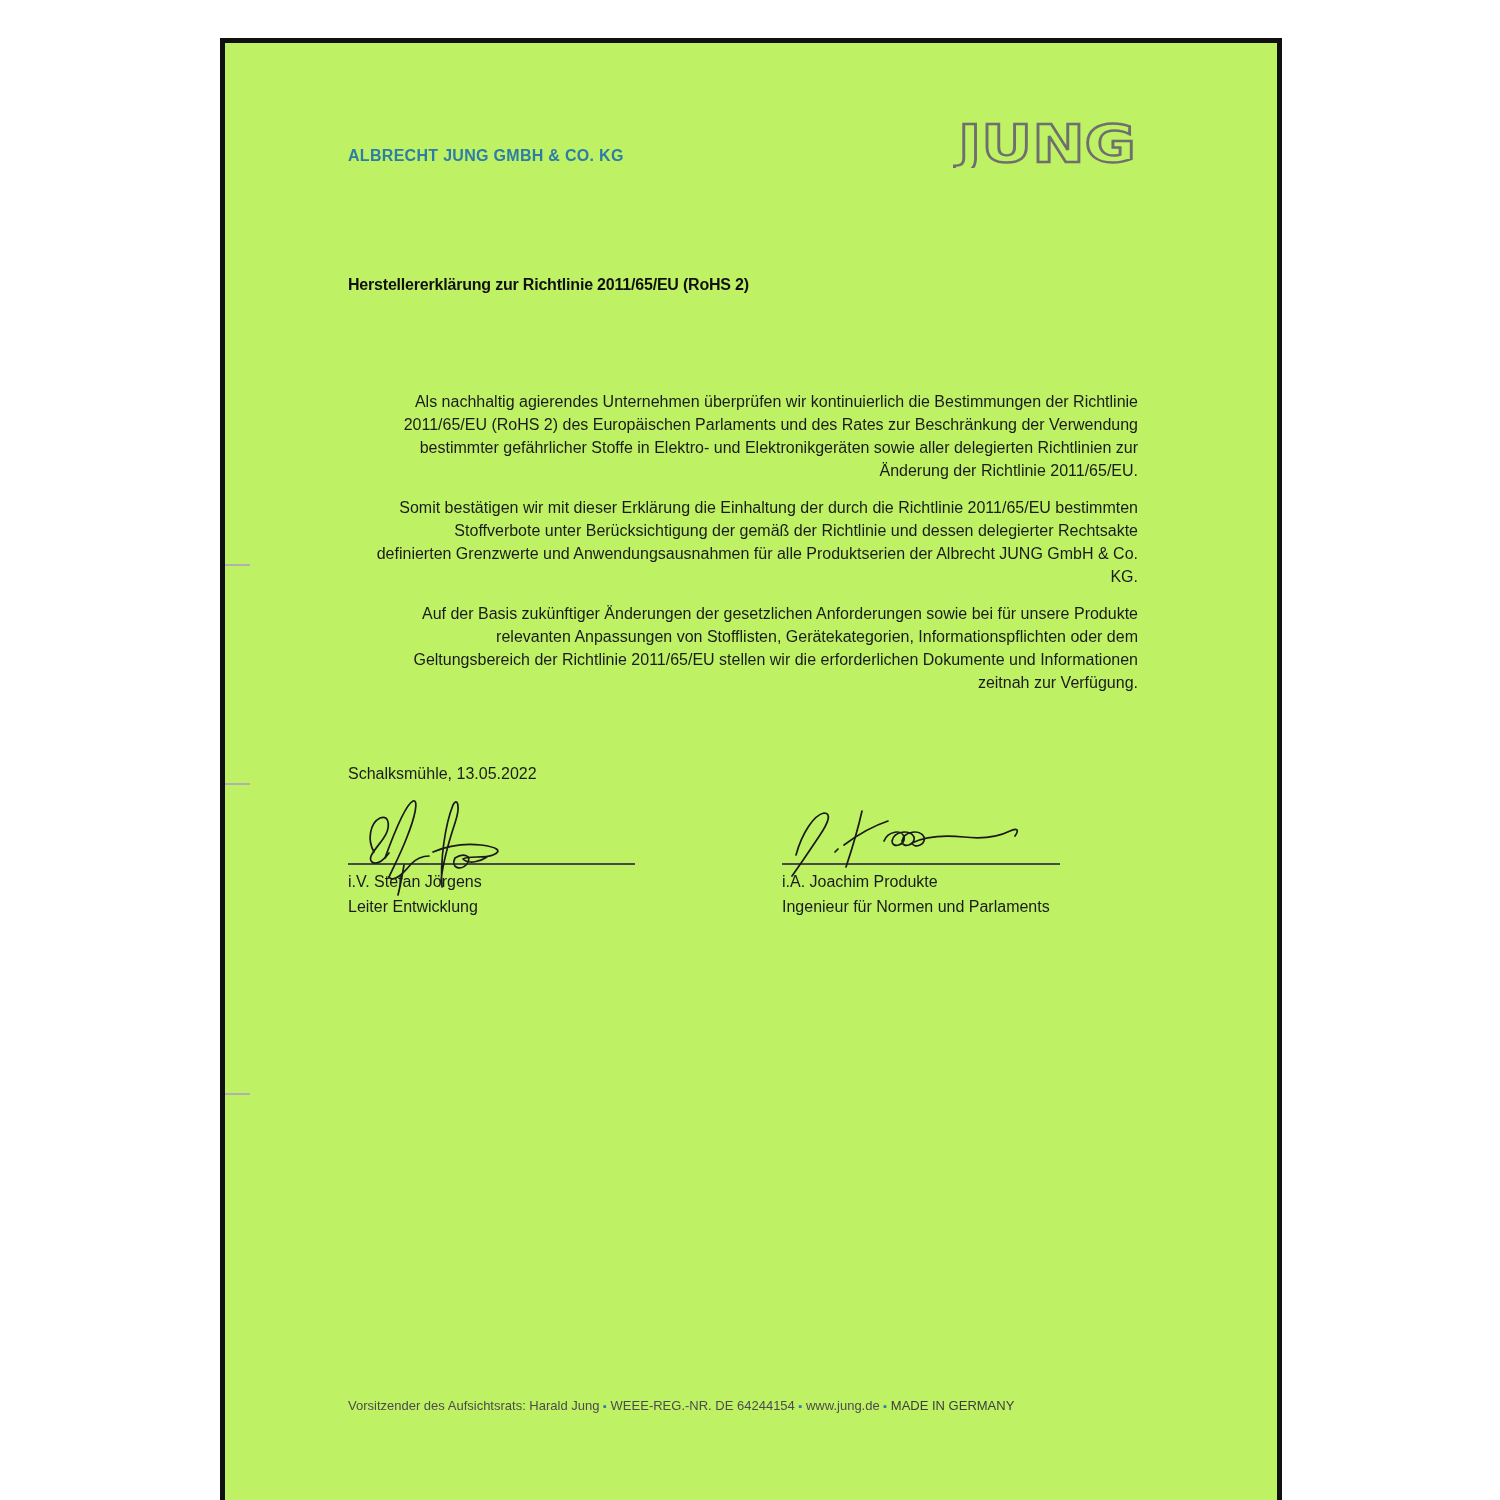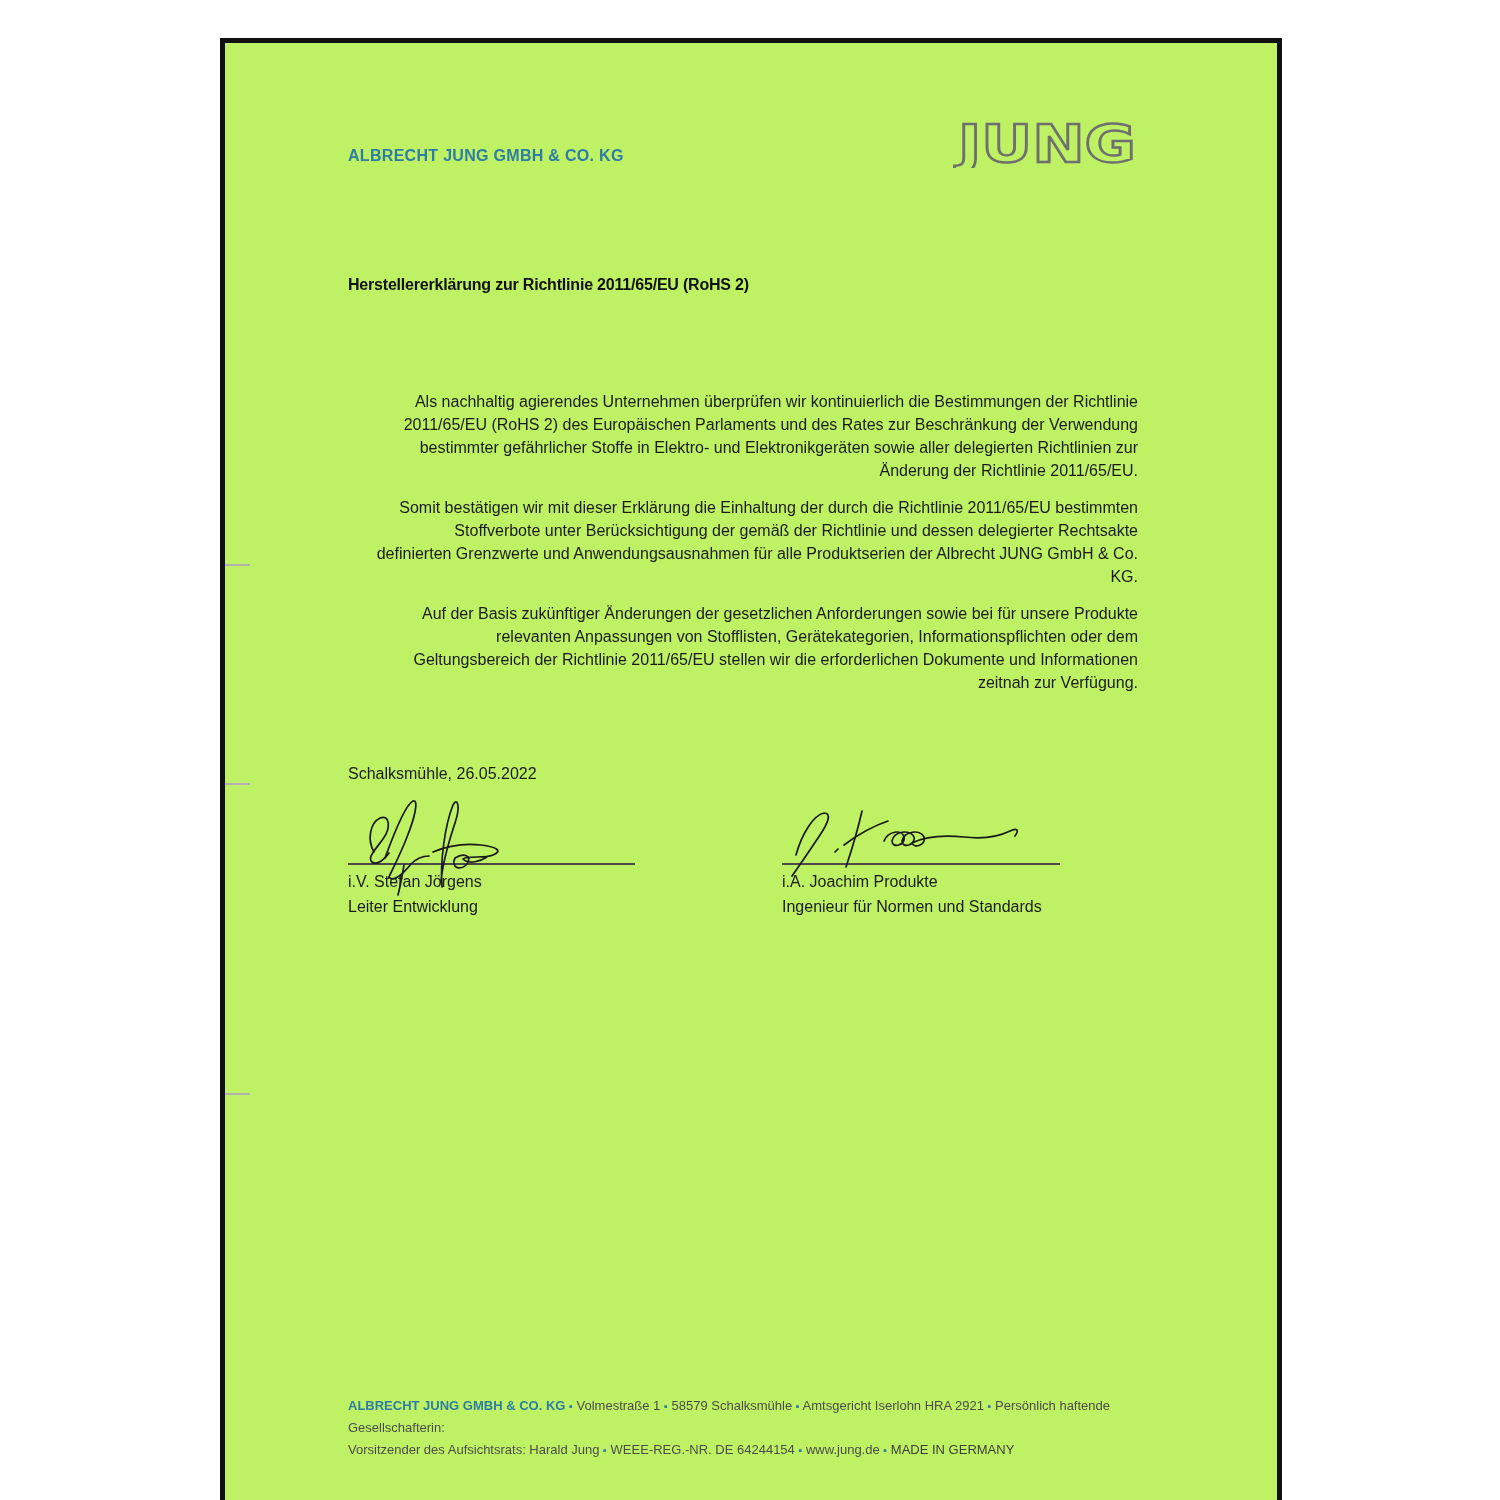--- a/index.html
+++ b/index.html
@@ -131,21 +131,21 @@
       <p>Somit bestätigen wir mit dieser Erklärung die Einhaltung der durch die Richtlinie 2011/65/EU bestimmten
 Stoffverbote unter Berücksichtigung der gemäß der Richtlinie und dessen delegierter Rechtsakte
 definierten Grenzwerte und Anwendungsausnahmen für alle Produktserien der Albrecht JUNG GmbH &amp; Co.
 KG.</p>
       <p>Auf der Basis zukünftiger Änderungen der gesetzlichen Anforderungen sowie bei für unsere Produkte
 relevanten Anpassungen von Stofflisten, Gerätekategorien, Informationspflichten oder dem
 Geltungsbereich der Richtlinie 2011/65/EU stellen wir die erforderlichen Dokumente und Informationen
 zeitnah zur Verfügung.</p>
     </div>
 
-    <div class="date-line">Schalksmühle, 26.05.2022</div>
+    <div class="date-line">Schalksmühle, 13.05.2022</div>
 
     <div class="sig-col left">
       <svg class="sig-svg one" viewBox="0 0 165 102" aria-hidden="true">
         <path d="M12,57 C5,45 8,28 18,23 C28,19 29,33 21,44 C13,55 5,63 10,67 C15,71 23,64 27,58"></path>
         <path d="M23,63 C31,41 43,10 51,6 C57,4 53,22 45,42 C39,58 31,73 27,82"></path>
         <path d="M27,82 C31,88 41,79 49,69 C55,63 61,61 67,61"></path>
         <path d="M42,70 C40,82 38,92 36,100"></path>
         <path d="M80,92 C78,66 83,30 91,10 C95,2 99,10 93,28 C87,46 81,66 79,86"></path>
         <path d="M71,57 C85,51 101,48 119,50 C135,52 141,56 131,60 C121,64 107,60 101,64 C107,70 119,66 125,62"></path>
         <path d="M93,63 C101,58 111,60 105,69 C99,76 88,73 93,63"></path>
@@ -156,26 +156,23 @@
 
     <div class="sig-col right">
       <svg class="sig-svg two" viewBox="0 0 262 76" aria-hidden="true">
         <path d="M14,50 C20,28 32,10 42,8 C50,8 46,18 38,30 C30,42 20,57 10,71"></path>
         <path d="M53,47 C54,46 55,45 56,44"></path>
         <path d="M80,6 C76,24 70,44 64,62"></path>
         <path d="M62,40 C78,28 94,20 106,16"></path>
         <path d="M102,36 C106,26 120,24 122,32 C124,40 110,44 110,36 C112,26 128,24 132,32 C134,40 120,44 120,36 C122,26 138,24 142,32 C144,40 132,44 130,38 C142,32 162,30 182,32 C200,34 216,32 228,26 C234,23 238,24 233,31"></path>
       </svg>
       <div>i.A. Joachim Produkte</div>
-      <div>Ingenieur für Normen und Standards</div>
+      <div>Ingenieur für Normen und Parlaments</div>
     </div>
 
     <div class="footer">
-      <div>
-        <span class="company">ALBRECHT JUNG GMBH &amp; CO. KG</span><span> <span class="sep">▪</span> Volmestraße 1 <span class="sep">▪</span> 58579 Schalksmühle <span class="sep">▪</span> Amtsgericht Iserlohn HRA 2921 <span class="sep">▪</span> Persönlich haftende Gesellschafterin:</span>
-      </div>
       <div>
         <span>Vorsitzender des Aufsichtsrats: Harald Jung <span class="sep">▪</span> WEEE-REG.-NR. DE 64244154 <span class="sep">▪</span> www.jung.de <span class="sep">▪</span> </span><span class="made-in">MADE IN GERMANY</span>
       </div>
     </div>
 
   </div>
 </div>
 
 </body></html>

